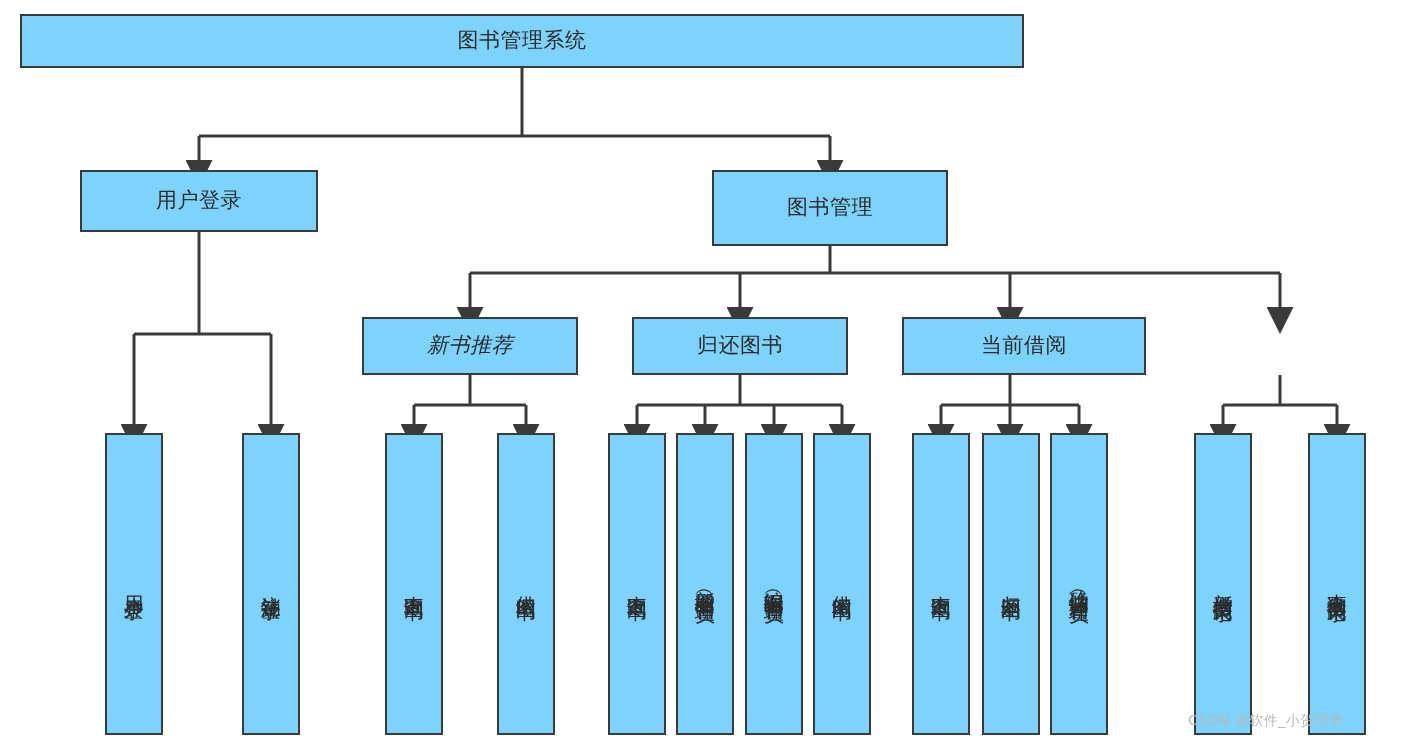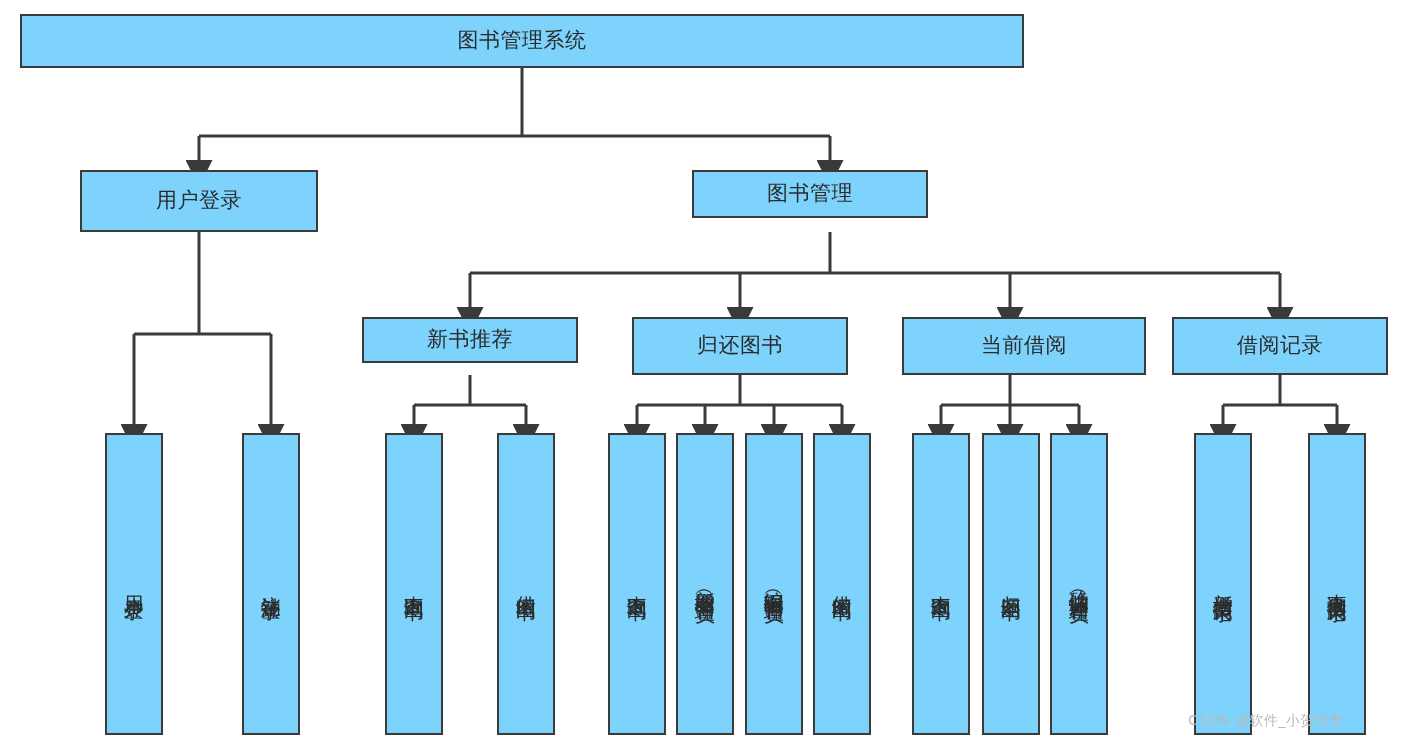--- a/index.html
+++ b/index.html
@@ -134,36 +134,33 @@
     </g>
   </svg>
 
   <div class="node node-h node-root" style="left:20px; top:14px; width:1004px; height:54px;">
     <span>图书管理系统</span>
   </div>
 
   <div class="node node-h" style="left:80px; top:170px; width:238px; height:62px;">
     <span>用户登录</span>
   </div>
-  <div class="node node-h" style="left:692px; top:170px; width:236px; height:48px;">
+  <div class="node node-h" style="left:712px; top:170px; width:236px; height:76px;">
     <span>图书管理</span>
   </div>
 
-  <div class="node node-h" style="left:362px; top:317px; width:216px; height:46px;">
+  <div class="node node-h" style="left:362px; top:317px; width:216px; height:58px;font-style:italic;">
     <span>新书推荐</span>
   </div>
   <div class="node node-h" style="left:632px; top:317px; width:216px; height:58px;">
     <span>归还图书</span>
   </div>
   <div class="node node-h" style="left:902px; top:317px; width:244px; height:58px;">
     <span>当前借阅</span>
   </div>
-  <div class="node node-h" style="left:1172px; top:317px; width:216px; height:58px;">
-    <span>借阅记录</span>
-  </div>
 
   <div class="node node-v" style="left:105px; top:433px; width:58px; height:302px;">
     <span class="vlabel">用户登录</span>
   </div>
   <div class="node node-v" style="left:242px; top:433px; width:58px; height:302px;">
     <span class="vlabel">注销登录</span>
   </div>
 
   <div class="node node-v" style="left:385px; top:433px; width:58px; height:302px;">
     <span class="vlabel">查询图书</span>

